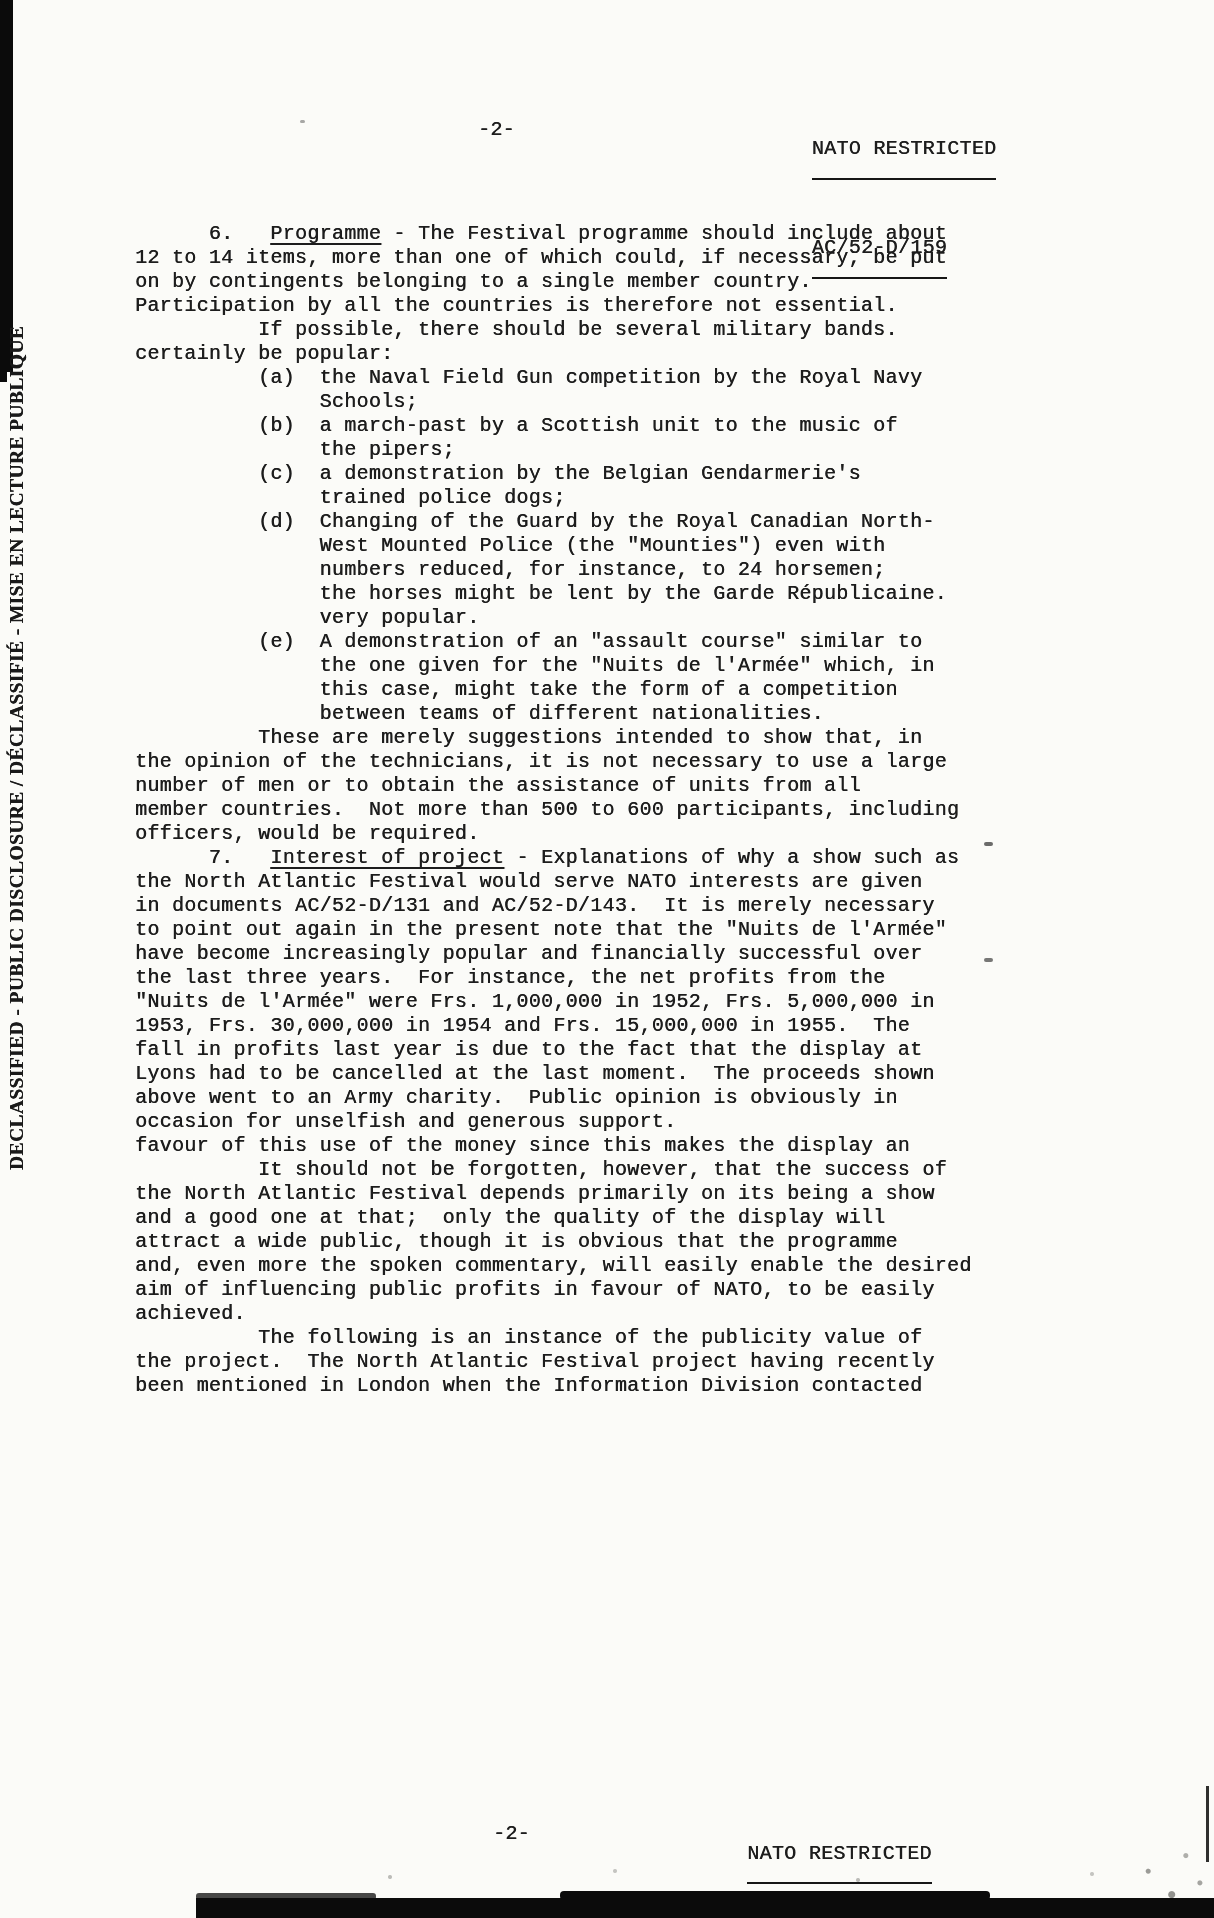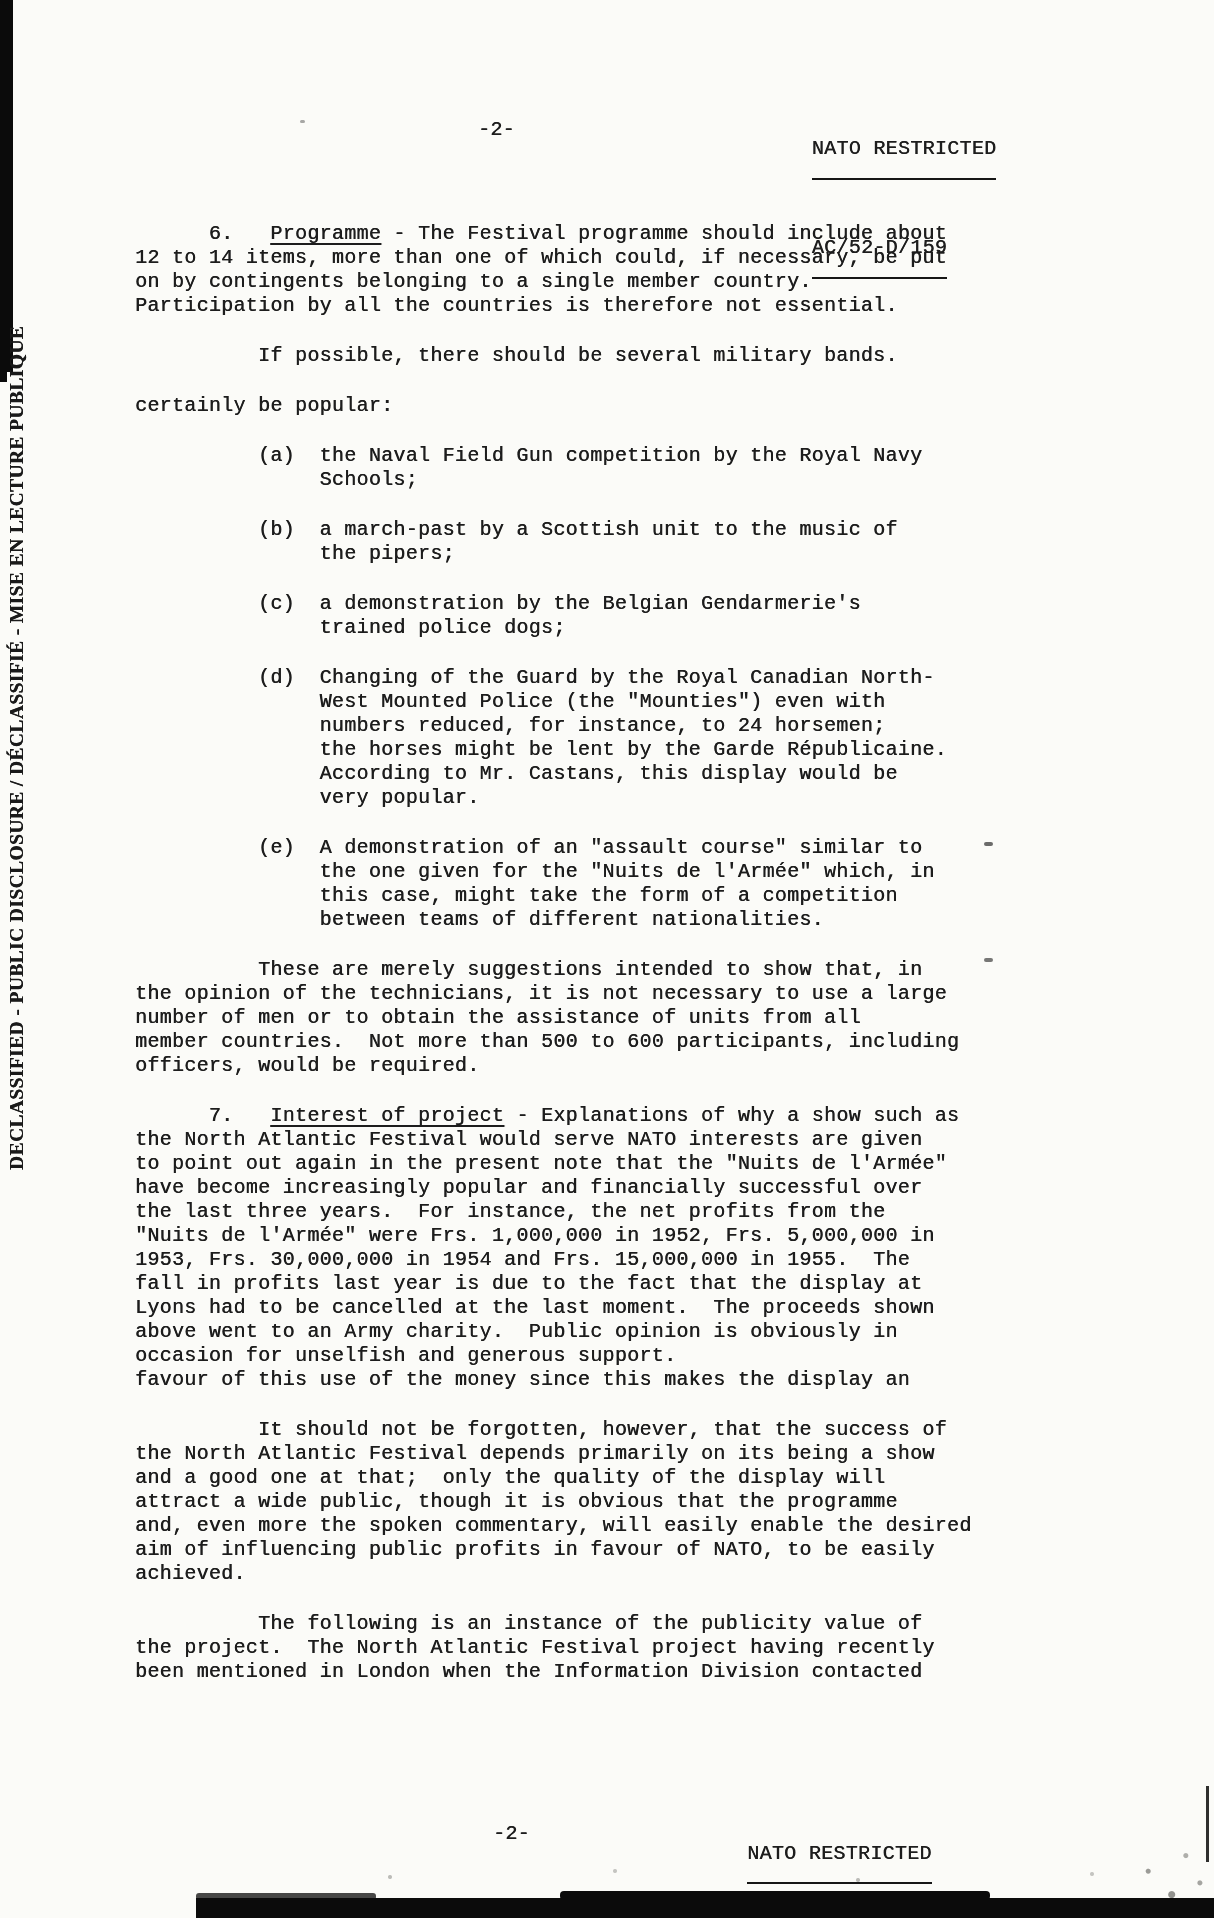--- a/index.html
+++ b/index.html
@@ -13,21 +13,21 @@
   }
   
   .line {
     white-space:pre;
     font-size:20px;
     line-height:24px;
     letter-spacing:0.3px;
     text-shadow:0.4px 0 0 currentColor;
   }
   .doc-body { position:absolute; left:135px; top:222px; width:860px; }
-  .para + .para { margin-top:26px; }
+  .para + .para { }
   .u-inline { text-decoration:underline; text-decoration-thickness:2px; text-underline-offset:4px; }
 
   .page-num-top { position:absolute; left:478px; top:118px; }
   .classification-block { position:absolute; left:738px; top:108px; }
   .classification-block .line { line-height:27px; }
   .u-block { display:inline-block; border-bottom:2.5px solid #161616; padding-bottom:16px; }
 
   .page-num-bottom { position:absolute; left:493px; top:1822px; }
   .classification-bottom { position:absolute; left:698px; top:1818px; }
 
@@ -122,21 +122,20 @@
     <div class="para">
       <div class="line">          (c)  a demonstration by the Belgian Gendarmerie's</div>
       <div class="line">               trained police dogs;</div>
     </div>
 
     <div class="para">
       <div class="line">          (d)  Changing of the Guard by the Royal Canadian North-</div>
       <div class="line">               West Mounted Police (the "Mounties") even with</div>
       <div class="line">               numbers reduced, for instance, to 24 horsemen;</div>
       <div class="line">               the horses might be lent by the Garde Républicaine.</div>
-      <div class="line">               According to Mr. Castans, this display would be</div>
       <div class="line">               very popular.</div>
     </div>
 
     <div class="para">
       <div class="line">          (e)  A demonstration of an "assault course" similar to</div>
       <div class="line">               the one given for the "Nuits de l'Armée" which, in</div>
       <div class="line">               this case, might take the form of a competition</div>
       <div class="line">               between teams of different nationalities.</div>
     </div>
 
@@ -144,20 +143,21 @@
       <div class="line">          These are merely suggestions intended to show that, in</div>
       <div class="line">the opinion of the technicians, it is not necessary to use a large</div>
       <div class="line">number of men or to obtain the assistance of units from all</div>
       <div class="line">member countries.  Not more than 500 to 600 participants, including</div>
       <div class="line">officers, would be required.</div>
     </div>
 
     <div class="para">
       <div class="line"><span>      7.   </span><span class="u-inline">Interest of project</span><span> - Explanations of why a show such as</span></div>
       <div class="line">the North Atlantic Festival would serve NATO interests are given</div>
+      <div class="line">in documents AC/52-D/131 and AC/52-D/143.  It is merely necessary</div>
       <div class="line">to point out again in the present note that the "Nuits de l'Armée"</div>
       <div class="line">have become increasingly popular and financially successful over</div>
       <div class="line">the last three years.  For instance, the net profits from the</div>
       <div class="line">"Nuits de l'Armée" were Frs. 1,000,000 in 1952, Frs. 5,000,000 in</div>
       <div class="line">1953, Frs. 30,000,000 in 1954 and Frs. 15,000,000 in 1955.  The</div>
       <div class="line">fall in profits last year is due to the fact that the display at</div>
       <div class="line">Lyons had to be cancelled at the last moment.  The proceeds shown</div>
       <div class="line">above went to an Army charity.  Public opinion is obviously in</div>
       <div class="line">occasion for unselfish and generous support.</div>
       <div class="line">favour of this use of the money since this makes the display an</div>

